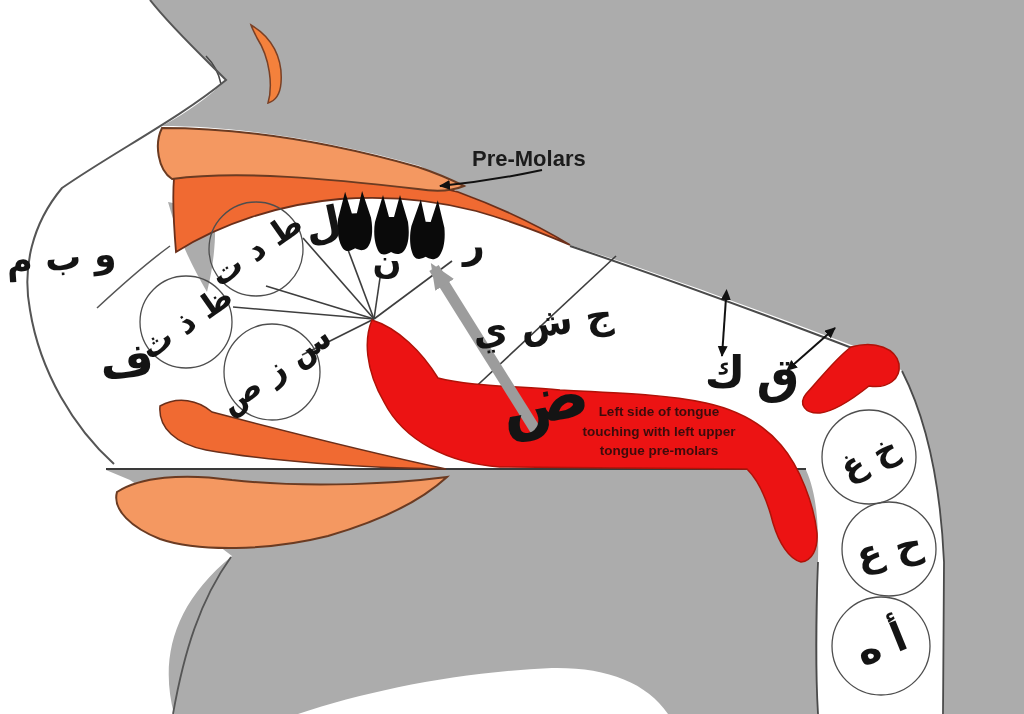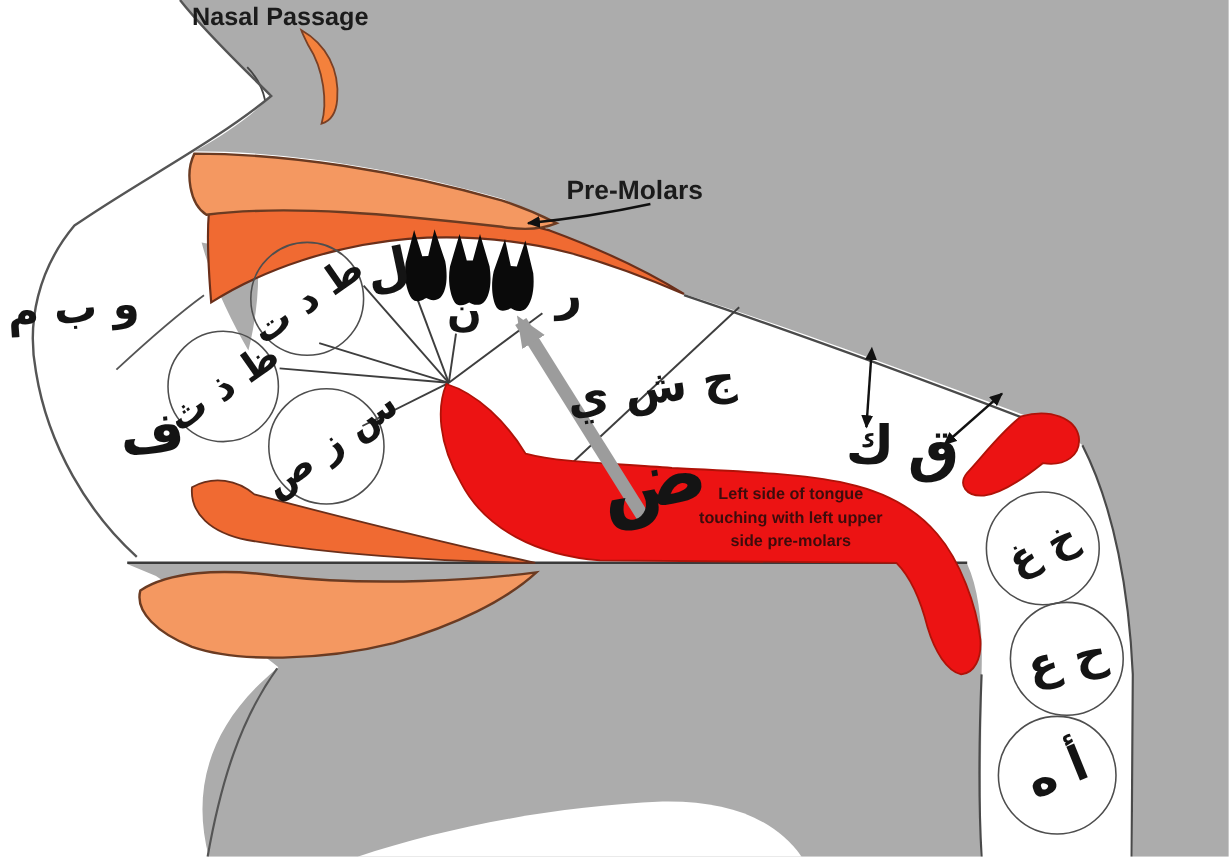--- a/index.html
+++ b/index.html
@@ -119,27 +119,26 @@
   </g>
 
   <path d="M542,170 C505,178 470,183 440,186" stroke="#111" stroke-width="2" fill="none" marker-end="url(#ah-black)"></path>
 
   <line x1="726" y1="298" x2="722" y2="356" stroke="#111" stroke-width="2" marker-start="url(#ah-black-start)" marker-end="url(#ah-black)"></line>
   <line x1="793" y1="365" x2="835" y2="328" stroke="#111" stroke-width="2" marker-start="url(#ah-black-start)" marker-end="url(#ah-black)"></line>
 
   <line x1="538" y1="434" x2="434" y2="268" stroke-width="11" stroke="#9C9C9C" marker-end="url(#ah-gray)"></line>
 </svg>
 
-  <div class="en" style="left:160px;top:3px;font-size:21px;">Nasal Passage</div>
   <div class="en" style="left:472px;top:146px;font-size:22px;">Pre-Molars</div>
 
   <div class="note">
     <div>Left side of tongue</div>
     <div>touching with left upper</div>
-    <div>side pre-molars</div>
+    <div>tongue pre-molars</div>
   </div>
 
   <div class="ar" style="left:6px;top:240px;width:105px;font-size:36px;letter-spacing:8px;transform:rotate(-4deg);">و ب م</div>
   <div class="ar" style="left:100px;top:338px;width:50px;font-size:46px;transform:rotate(-5deg);">ف</div>
   <div class="ar" style="left:300px;top:203px;width:46px;font-size:42px;transform:rotate(-12deg);">ل</div>
   <div class="ar" style="left:366px;top:244px;width:42px;font-size:34px;">ن</div>
   <div class="ar" style="left:454px;top:226px;width:40px;font-size:38px;">ر</div>
   <div class="ar" style="left:472px;top:306px;width:118px;font-size:38px;letter-spacing:6px;transform:rotate(-8deg);">ج ش ي</div>
   <div class="ar" style="left:500px;top:368px;width:80px;font-size:66px;transform:rotate(-10deg);">ض</div>
   <div class="ar" style="left:700px;top:350px;width:50px;font-size:44px;">ك</div>

